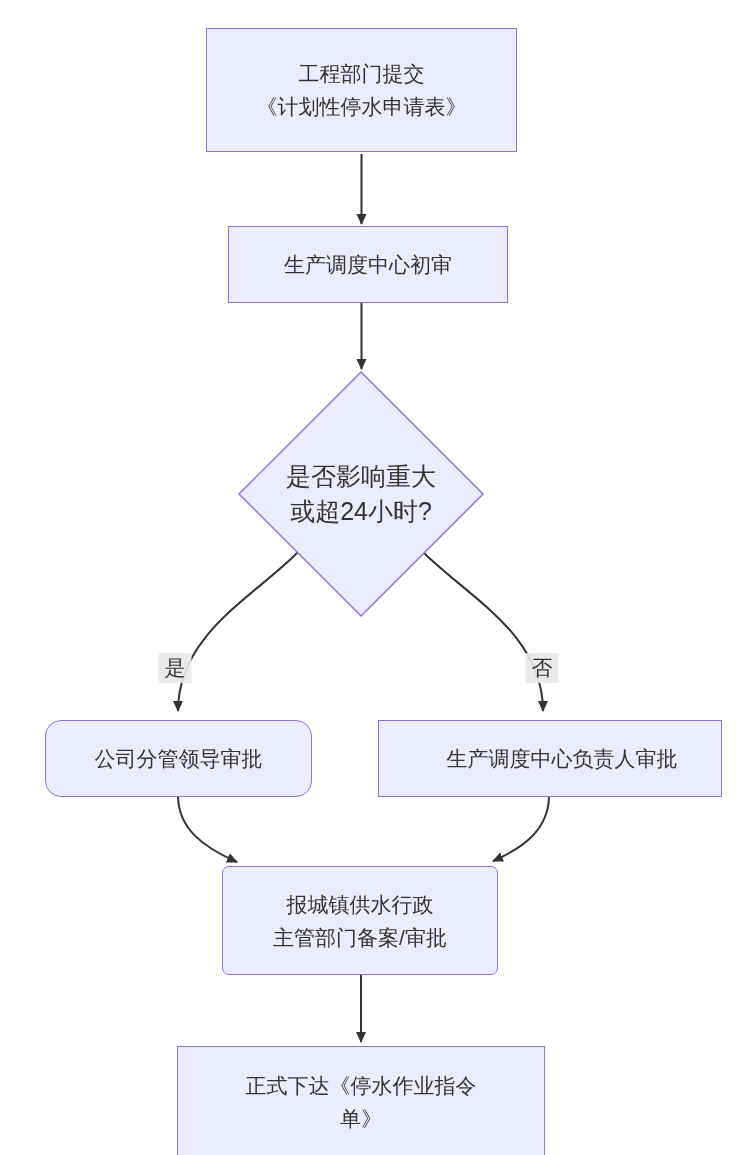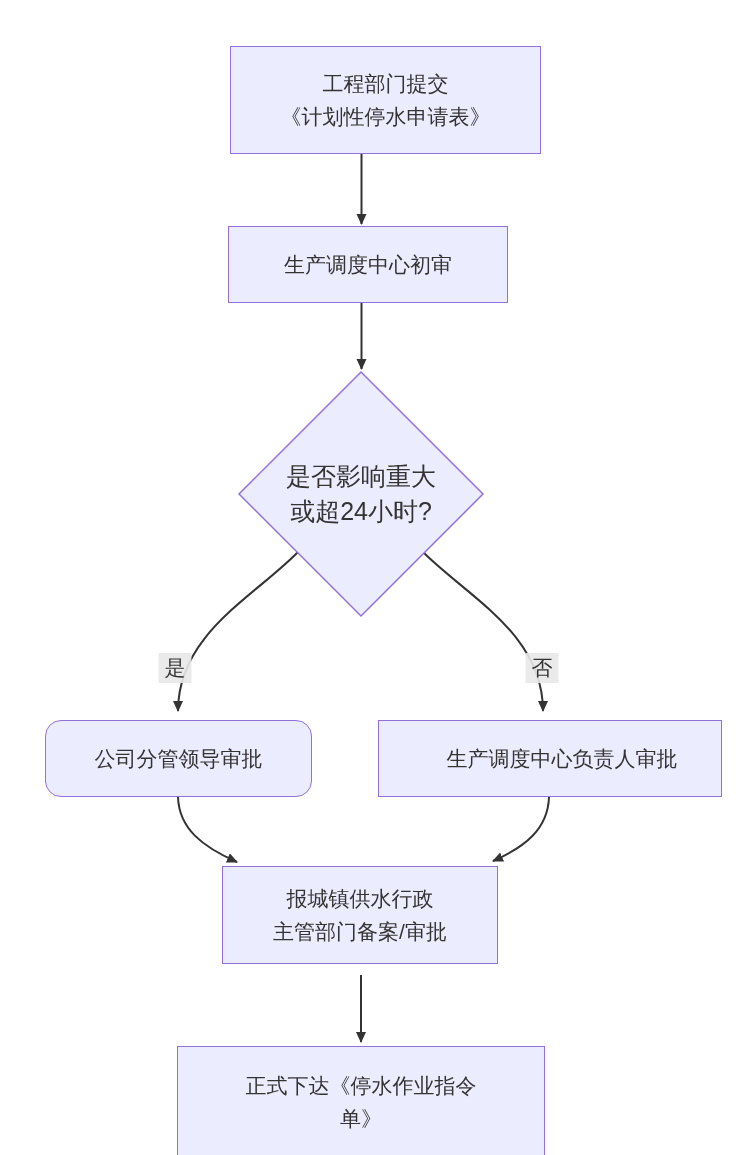--- a/index.html
+++ b/index.html
@@ -64,33 +64,33 @@
 
     <path d="M 178 797 C 179 829, 203 847, 237 862" fill="none" stroke="#333333" stroke-width="2" marker-end="url(#arrow)"></path>
 
     <path d="M 549 797 C 548 829, 525 847, 493 861" fill="none" stroke="#333333" stroke-width="2" marker-end="url(#arrow)"></path>
 
     <path d="M 361 975 L 361 1042" fill="none" stroke="#333333" stroke-width="2" marker-end="url(#arrow)"></path>
 
     <polygon points="361,372 483,494 361,616 239,494" fill="#ECECFF" stroke="#9370DB" stroke-width="1.5"></polygon>
   </svg>
 
-  <div class="node" style="left:206px;top:46px;width:311px;height:108px;margin-left:24px;">工程部门提交
+  <div class="node" style="left:206px;top:28px;width:311px;height:124px;">工程部门提交
 《计划性停水申请表》</div>
 
   <div class="node" style="left:228px;top:226px;width:280px;height:77px;">生产调度中心初审</div>
 
   <div class="diamond-text" style="left:361px;top:494px;">是否影响重大
 或超24小时?</div>
 
   <div class="node" style="left:45px;top:720px;width:267px;height:77px;border-radius:16px;">公司分管领导审批</div>
 
   <div class="node" style="left:378px;top:720px;width:344px;height:77px;padding-left:24px;">生产调度中心负责人审批</div>
 
-  <div class="node" style="left:222px;top:866px;width:276px;height:98px;">报城镇供水行政
+  <div class="node" style="left:222px;top:866px;width:276px;height:109px;border-radius:7px;">报城镇供水行政
 主管部门备案/审批</div>
 
   <div class="node" style="left:177px;top:1046px;width:368px;height:112px;">正式下达《停水作业指令
 单》</div>
 
   <div class="edge-label" style="left:175px;top:668px;">是</div>
 
   <div class="edge-label" style="left:542px;top:668px;">否</div>
 
 </div>

